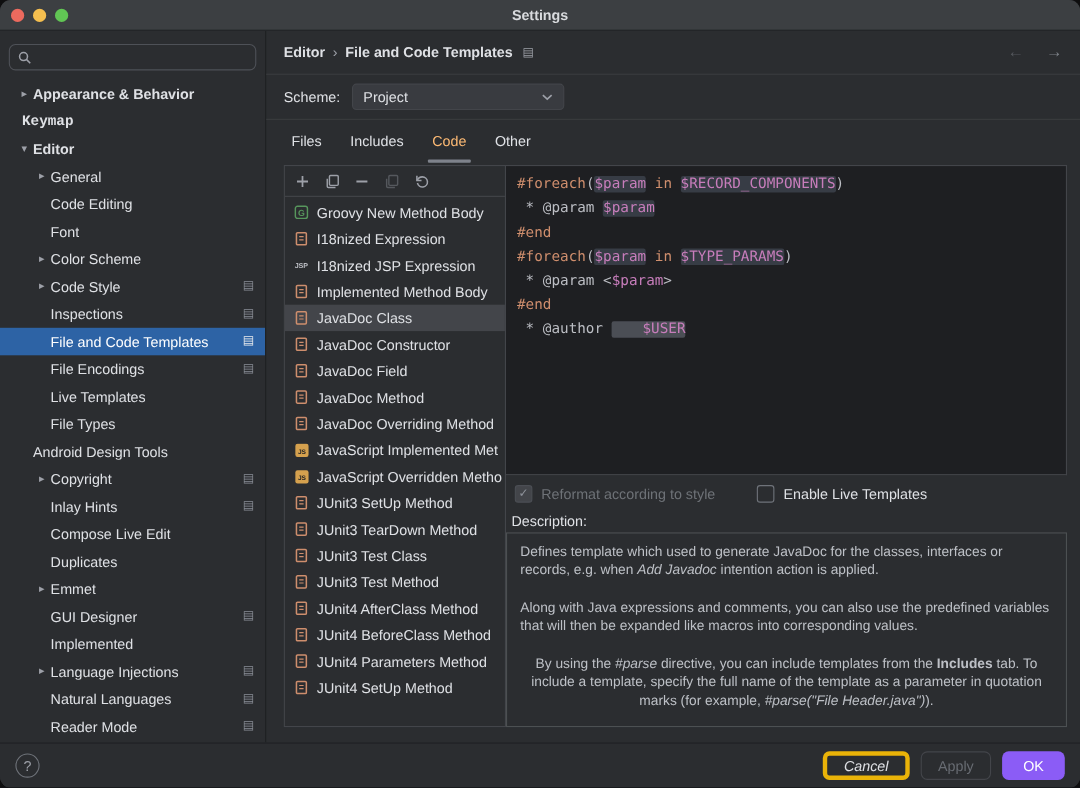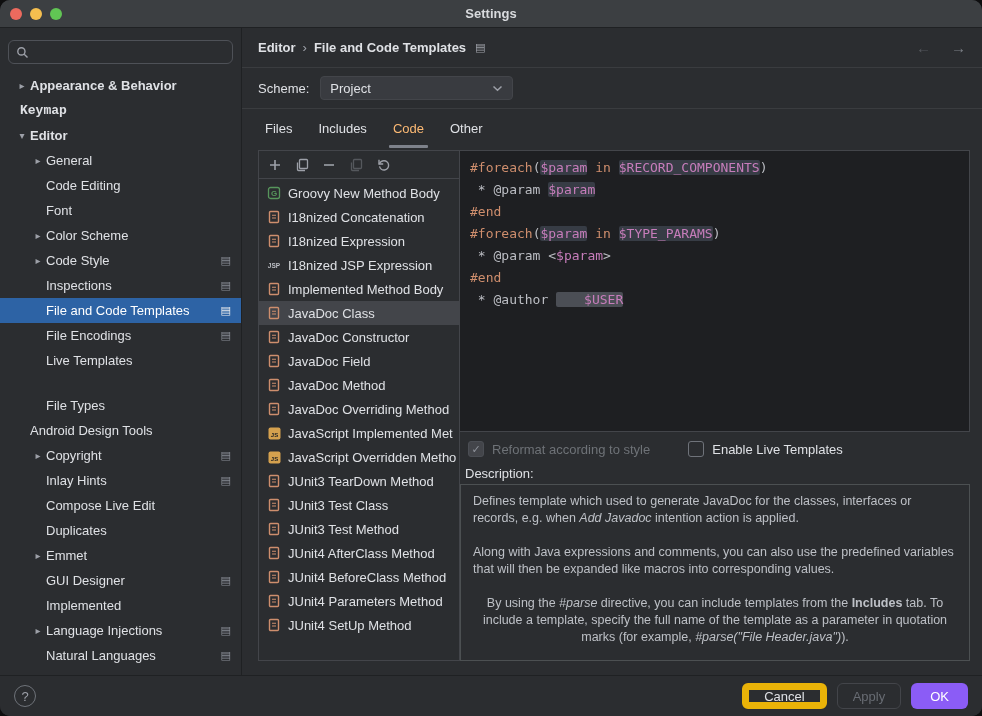--- a/index.html
+++ b/index.html
@@ -99,21 +99,21 @@
 
   
   .footer{height:41px;flex:0 0 41px;border-top:1px solid #1f2123;background:#2b2d30;display:flex;
           align-items:center;padding:0 14px;gap:10px;}
   button{font-family:inherit;margin:0;}
   .helpbtn{width:22px;height:22px;border-radius:50%;border:1px solid #6f737a;background:transparent;
            color:#9da0a8;display:flex;align-items:center;justify-content:center;font-size:13px;padding:0;}
   .fspacer{flex:1;}
   .btn{height:26px;padding:0 15px;border-radius:6px;display:flex;align-items:center;
        justify-content:center;font-size:13px;cursor:default;}
-  .btn.cancel{border:7px solid #eab308;color:#dfe1e5;background:transparent;}
+  .btn.cancel{border:4px solid #eab308;color:#dfe1e5;background:transparent;font-style:italic;}
   .btn.apply{border:1px solid #43454a;color:#686c73;background:transparent;}
   .btn.ok{background:#8b5cf6;color:#ffffff;border:none;padding:0 19px;}
 </style>
 </head>
 <body>
 
 <div class="window">
 
   <div class="titlebar">
     <div class="traffic">
@@ -180,21 +180,21 @@
           </div>
           <div class="trow" style="padding-left: 30px;">
             <span class="chev"></span>
             <span class="tlab">File Encodings</span>
             <span class="marker">▤</span>
           </div>
           <div class="trow" style="padding-left: 30px;">
             <span class="chev"></span>
             <span class="tlab">Live Templates</span>
           </div>
-          <div class="trow" style="padding-left: 30px; margin-top: 20px;">
+          <div class="trow" style="padding-left: 30px;">
             <span class="chev"></span>
             <span class="tlab">File Types</span>
           </div>
           <div class="trow" style="padding-left: 14px;">
             <span class="chev"></span>
             <span class="tlab">Android Design Tools</span>
           </div>
           <div class="trow" style="padding-left: 30px;">
             <span class="chev">▸</span>
             <span class="tlab">Copyright</span>
@@ -317,29 +317,20 @@
                 </span>
                 <span class="tilab">Groovy New Method Body</span>
               </div>
               <div class="titem">
                 <span class="ticon">
                   <svg width="14" height="14" viewBox="0 0 14 14">
                     <rect x="2.5" y="1.5" width="9" height="11" rx="1" fill="none" stroke="#ce8e6d" stroke-width="1.4"></rect>
                     <path d="M5 5.2h4M5 8h4" stroke="#ce8e6d" stroke-width="1.1"></path>
                   </svg>
                 </span>
-                <span class="tilab">I18nized Concatenation</span>
-              </div>
-              <div class="titem">
-                <span class="ticon">
-                  <svg width="14" height="14" viewBox="0 0 14 14">
-                    <rect x="2.5" y="1.5" width="9" height="11" rx="1" fill="none" stroke="#ce8e6d" stroke-width="1.4"></rect>
-                    <path d="M5 5.2h4M5 8h4" stroke="#ce8e6d" stroke-width="1.1"></path>
-                  </svg>
-                </span>
                 <span class="tilab">I18nized Expression</span>
               </div>
               <div class="titem">
                 <span class="ticon">
                   <svg width="16" height="14" viewBox="0 0 16 14">
                     <text x="8" y="10" font-size="6.5" font-weight="bold" fill="#bcbec4" text-anchor="middle" font-family="sans-serif">JSP</text>
                   </svg>
                 </span>
                 <span class="tilab">I18nized JSP Expression</span>
               </div>
@@ -407,20 +398,29 @@
                 <span class="tilab">JavaScript Implemented Met</span>
               </div>
               <div class="titem">
                 <span class="ticon">
                   <svg width="13" height="13" viewBox="0 0 13 13">
                     <rect x="0.5" y="0.5" width="12" height="12" rx="2" fill="#d5a14e"></rect>
                     <text x="6.5" y="9.5" font-size="6" font-weight="bold" fill="#1e1f22" text-anchor="middle" font-family="sans-serif">JS</text>
                   </svg>
                 </span>
                 <span class="tilab">JavaScript Overridden Metho</span>
+              </div>
+              <div class="titem">
+                <span class="ticon">
+                  <svg width="14" height="14" viewBox="0 0 14 14">
+                    <rect x="2.5" y="1.5" width="9" height="11" rx="1" fill="none" stroke="#ce8e6d" stroke-width="1.4"></rect>
+                    <path d="M5 5.2h4M5 8h4" stroke="#ce8e6d" stroke-width="1.1"></path>
+                  </svg>
+                </span>
+                <span class="tilab">JUnit3 SetUp Method</span>
               </div>
               <div class="titem">
                 <span class="ticon">
                   <svg width="14" height="14" viewBox="0 0 14 14">
                     <rect x="2.5" y="1.5" width="9" height="11" rx="1" fill="none" stroke="#ce8e6d" stroke-width="1.4"></rect>
                     <path d="M5 5.2h4M5 8h4" stroke="#ce8e6d" stroke-width="1.1"></path>
                   </svg>
                 </span>
                 <span class="tilab">JUnit3 TearDown Method</span>
               </div>

